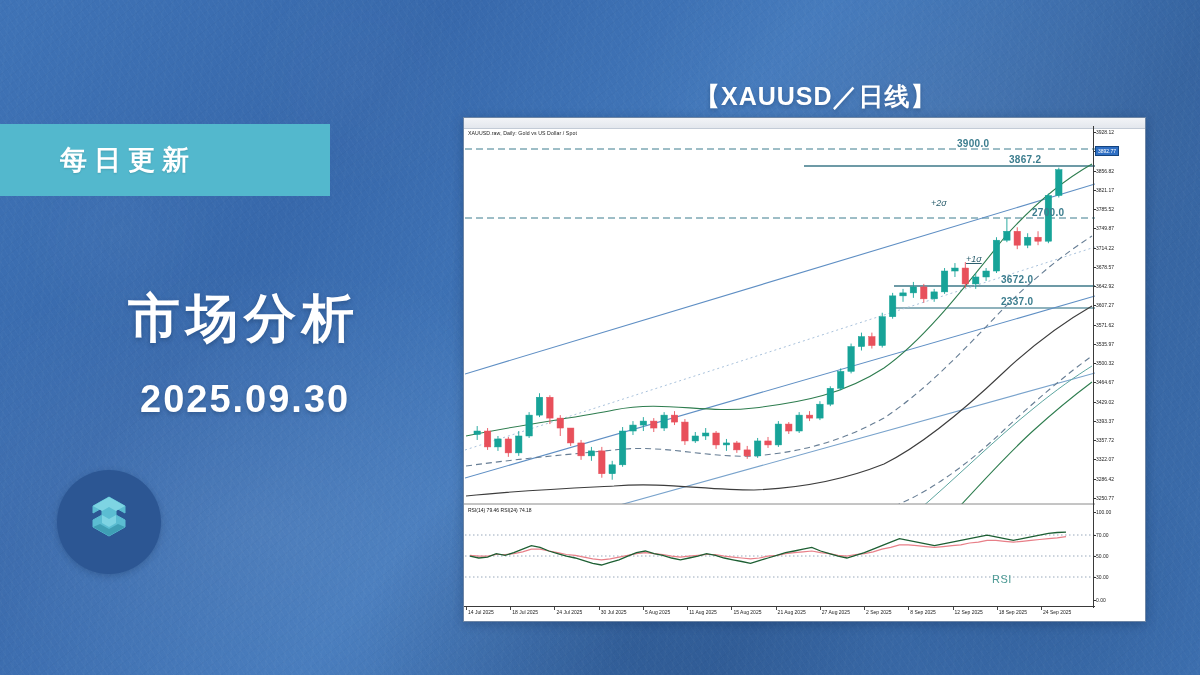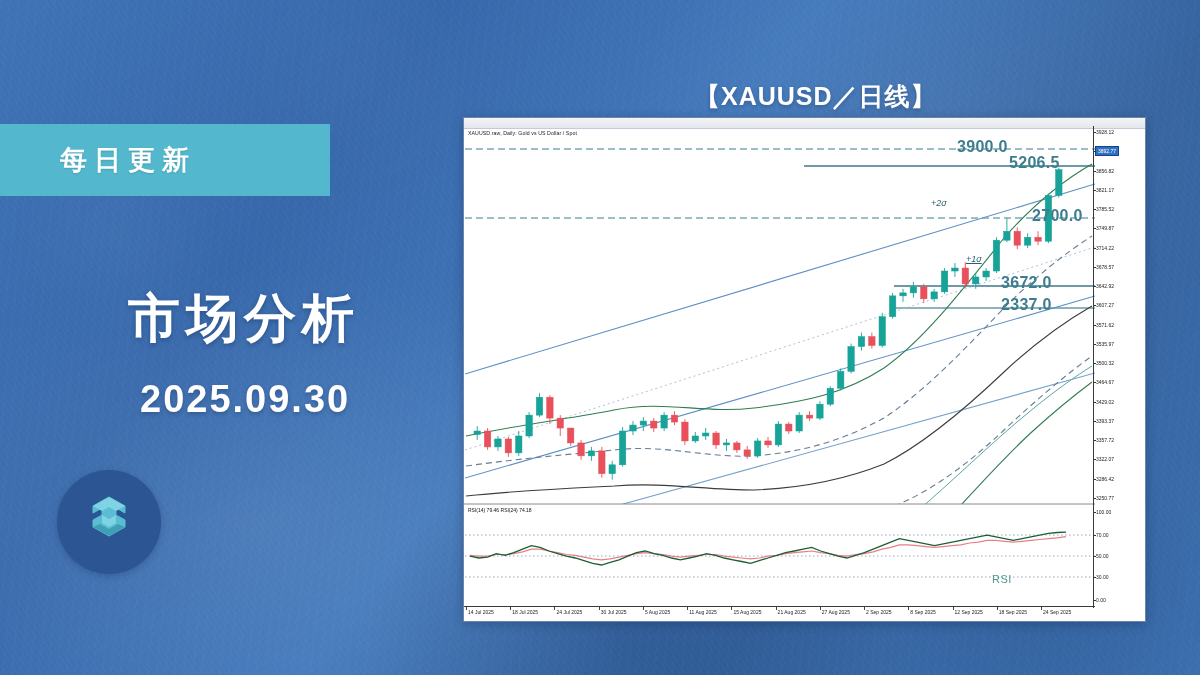--- a/index.html
+++ b/index.html
@@ -130,21 +130,21 @@
     font-size: 5px; color: #111;
   }
   #rsi-watermark {
     position: absolute; left: 528px; top: 455px;
     font-size: 11px; color: #4c9a94; font-weight: 400;
     letter-spacing: .5px;
   }
 
   
   .ann {
-    position: absolute; font-size: 16px; font-weight: 700;
+    position: absolute; font-size: 10px; font-weight: 700;
     color: #3c7d8e; letter-spacing: .3px; white-space: nowrap;
   }
   .sigma { position: absolute; font-size: 9px; color: #2c5f6e; font-style: italic; margin-top: 14px; }
   svg { display: block; }
 </style>
 </head>
 <body>
 
 <div id="bg"></div>
 <div id="bg-texture"></div>
@@ -332,21 +332,21 @@
       <line x1="1" y1="438" x2="631" y2="438" stroke="#7d93aa" stroke-width=".8" stroke-dasharray="1.5,2.5"></line>
       <line x1="1" y1="459" x2="631" y2="459" stroke="#7d93aa" stroke-width=".8" stroke-dasharray="1.5,2.5"></line>
       <polyline id="rsi24" fill="none" stroke="#e87f88" stroke-width="1.2" points="6.0,437.4 14.8,438.2 23.5,438.2 32.3,436.5 41.1,436.5 49.8,435.6 58.6,433.8 67.4,431.2 76.1,431.2 84.9,433.0 93.6,434.7 102.4,436.5 111.2,437.4 119.9,439.1 128.7,440.9 137.5,441.8 146.2,440.9 155.0,439.1 163.8,437.4 172.5,435.6 181.3,434.7 190.1,435.6 198.8,436.5 207.6,438.2 216.4,439.1 225.1,438.2 233.9,437.4 242.6,436.5 251.4,436.5 260.2,438.2 268.9,439.1 277.7,440.0 286.5,440.9 295.2,440.0 304.0,438.2 312.8,437.4 321.5,435.6 330.3,434.7 339.1,433.8 347.8,433.0 356.6,434.7 365.4,435.6 374.1,437.4 382.9,438.2 391.6,436.5 400.4,435.6 409.2,433.8 417.9,431.2 426.7,429.4 435.5,426.8 444.2,426.8 453.0,427.7 461.8,428.6 470.5,429.4 479.3,428.6 488.1,427.7 496.8,426.8 505.6,425.0 514.4,424.2 523.1,422.4 531.9,422.4 540.6,423.3 549.4,424.2 558.2,423.3 566.9,422.4 575.7,421.5 584.5,420.6 593.2,419.8 602.0,418.7"></polyline>
       <polyline id="rsi14" fill="none" stroke="#1d5f33" stroke-width="1.3" points="6.0,438.2 14.8,440.0 23.5,439.1 32.3,435.6 41.1,437.4 49.8,434.7 58.6,431.2 67.4,427.7 76.1,429.4 84.9,433.0 93.6,435.6 102.4,438.2 111.2,440.0 119.9,442.6 128.7,445.3 137.5,447.0 146.2,444.4 155.0,441.8 163.8,438.2 172.5,434.7 181.3,433.0 190.1,435.6 198.8,437.4 207.6,440.0 216.4,441.8 225.1,440.0 233.9,438.2 242.6,435.6 251.4,437.4 260.2,440.0 268.9,441.8 277.7,443.5 286.5,445.3 295.2,442.6 304.0,440.0 312.8,437.4 321.5,434.7 330.3,433.0 339.1,431.2 347.8,429.4 356.6,433.0 365.4,435.6 374.1,438.2 382.9,440.0 391.6,437.4 400.4,434.7 409.2,431.2 417.9,427.7 426.7,424.2 435.5,420.6 444.2,422.4 453.0,424.2 461.8,425.9 470.5,427.7 479.3,425.9 488.1,424.2 496.8,422.4 505.6,420.6 514.4,418.9 523.1,417.1 531.9,418.9 540.6,420.6 549.4,422.4 558.2,420.6 566.9,418.9 575.7,417.1 584.5,415.4 593.2,414.5 602.0,414.1"></polyline>
     </g>
 
     <line x1="0" y1="386" x2="631" y2="386" stroke="#8a8a8a" stroke-width="1"></line>
   </svg>
 
   <div class="ann" style="left:493px; top:20px;">3900.0</div>
-  <div class="ann" style="left:545px; top:36px;">5206.5</div>
+  <div class="ann" style="left:545px; top:36px;">3867.2</div>
   <div class="ann" style="left:568px; top:89px;">2700.0</div>
   <div class="ann" style="left:537px; top:156px;">3672.0</div>
   <div class="ann" style="left:537px; top:178px;">2337.0</div>
   <div class="sigma" style="left:467px; top:66px;">+2σ</div>
   <div class="sigma" style="left:502px; top:122px;text-decoration:underline;">+1σ</div>
 
   <div id="rsi-label-text">RSI(14) 79.46 RSI(24) 74.18</div>
   <div id="rsi-watermark">RSI</div>
 
   <div id="price-axis">

